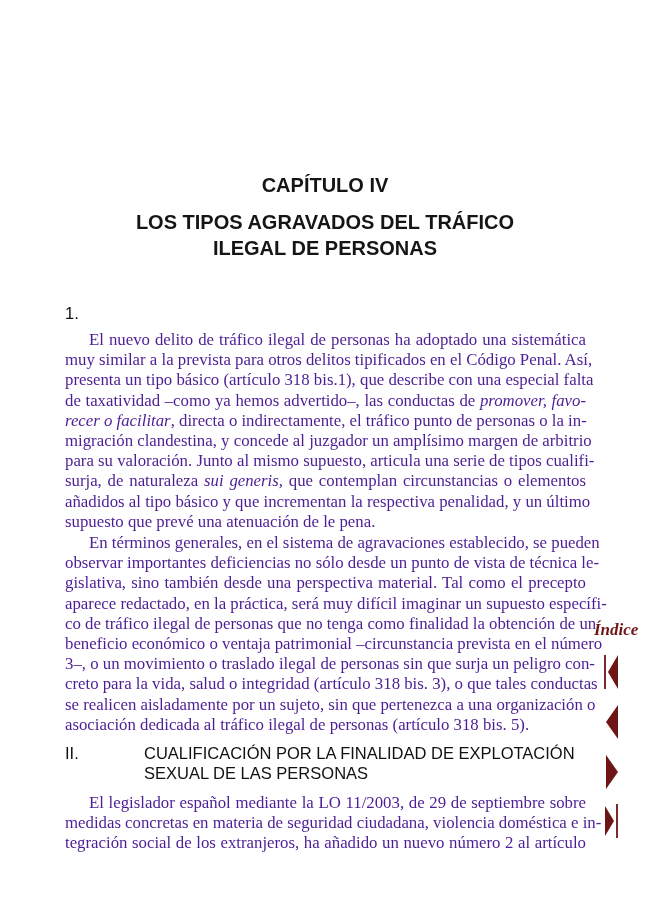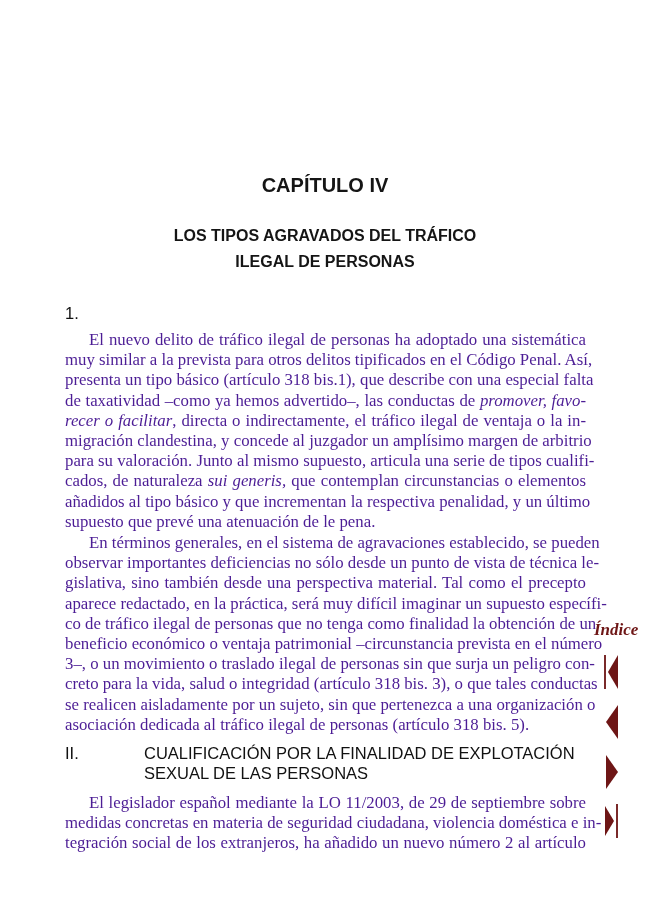--- a/index.html
+++ b/index.html
@@ -27,22 +27,22 @@
       font-family: "Liberation Sans", sans-serif;
       font-weight: bold;
       color: #151515;
     }
     .chapter-number {
       top: 172px;
       font-size: 20px;
       line-height: 26px;
     }
     .chapter-title {
-      top: 223px;
-      font-size: 16px;
+      top: 209px;
+      font-size: 20px;
       line-height: 26px;
     }
     .chapter-title span { display: block; }
 
     .section-heading {
       position: absolute;
       left: 65px;
       width: 521px;
       font-family: "Liberation Sans", sans-serif;
       font-size: 16.5px;
@@ -118,24 +118,24 @@
 
   <div class="section-heading" style="top:303px;">
     <span class="num">1.</span>
   </div>
 
   <div class="body-text" style="top:330px;">
       <span class="line indent"><span>El nuevo delito de tráfico ilegal de personas ha adoptado una sistemática</span></span>
       <span class="line"><span>muy similar a la prevista para otros delitos tipificados en el Código Penal. Así,</span></span>
       <span class="line"><span>presenta un tipo básico (artículo 318 bis.1), que describe con una especial falta</span></span>
       <span class="line"><span>de taxatividad –como ya hemos advertido–, las conductas de </span><span class="it">promover, favo-</span></span>
-      <span class="line"><span class="it">recer o facilitar</span><span>, directa o indirectamente, el tráfico ilegal de ventaja o la in-</span></span>
+      <span class="line"><span class="it">recer o facilitar</span><span>, directa o indirectamente, el tráfico punto de personas o la in-</span></span>
       <span class="line"><span>migración clandestina, y concede al juzgador un amplísimo margen de arbitrio</span></span>
       <span class="line"><span>para su valoración. Junto al mismo supuesto, articula una serie de tipos cualifi-</span></span>
-      <span class="line"><span>cados, de naturaleza </span><span class="it">sui generis,</span><span> que contemplan circunstancias o elementos</span></span>
+      <span class="line"><span>surja, de naturaleza </span><span class="it">sui generis,</span><span> que contemplan circunstancias o elementos</span></span>
       <span class="line"><span>añadidos al tipo básico y que incrementan la respectiva penalidad, y un último</span></span>
       <span class="line last"><span>supuesto que prevé una atenuación de le pena.</span></span>
     </div>
 
   <div class="body-text" style="top:533px;">
       <span class="line indent"><span>En términos generales, en el sistema de agravaciones establecido, se pueden</span></span>
       <span class="line"><span>observar importantes deficiencias no sólo desde un punto de vista de técnica le-</span></span>
       <span class="line"><span>gislativa, sino también desde una perspectiva material. Tal como el precepto</span></span>
       <span class="line"><span>aparece redactado, en la práctica, será muy difícil imaginar un supuesto específi-</span></span>
       <span class="line"><span>co de tráfico ilegal de personas que no tenga como finalidad la obtención de un</span></span>

